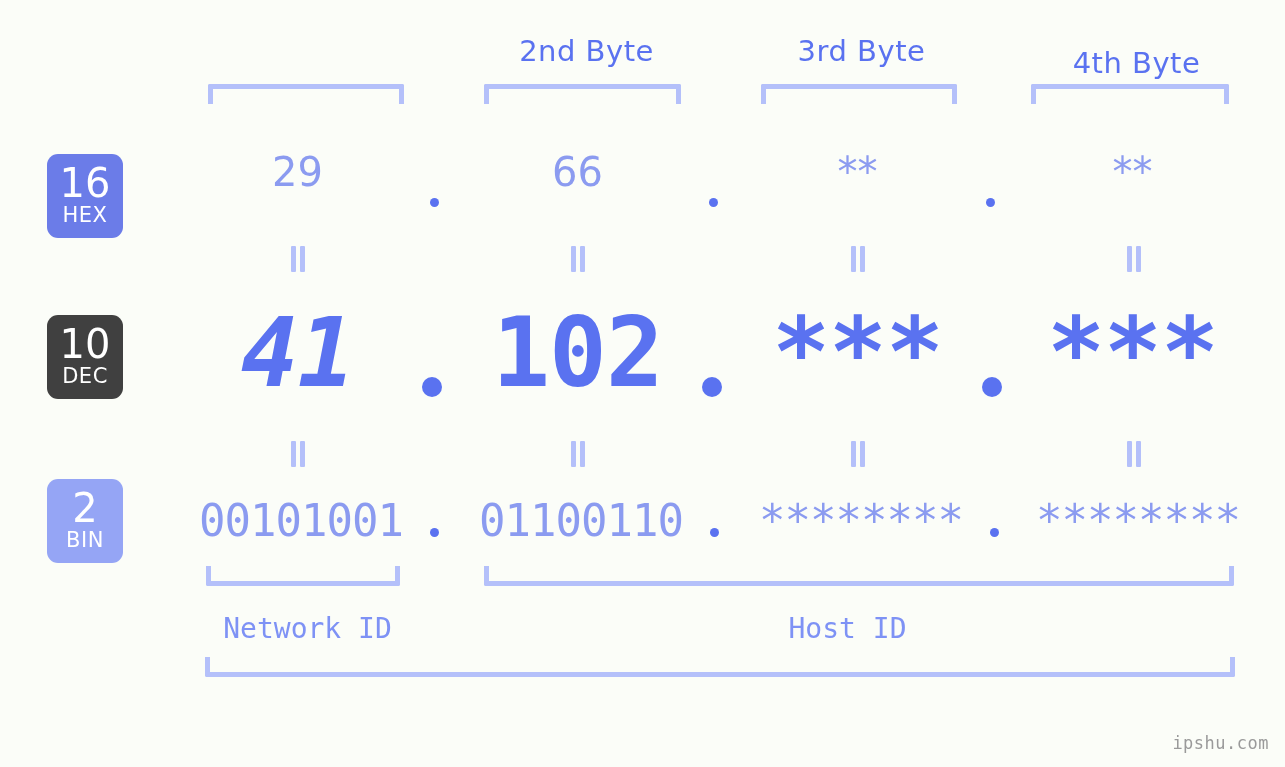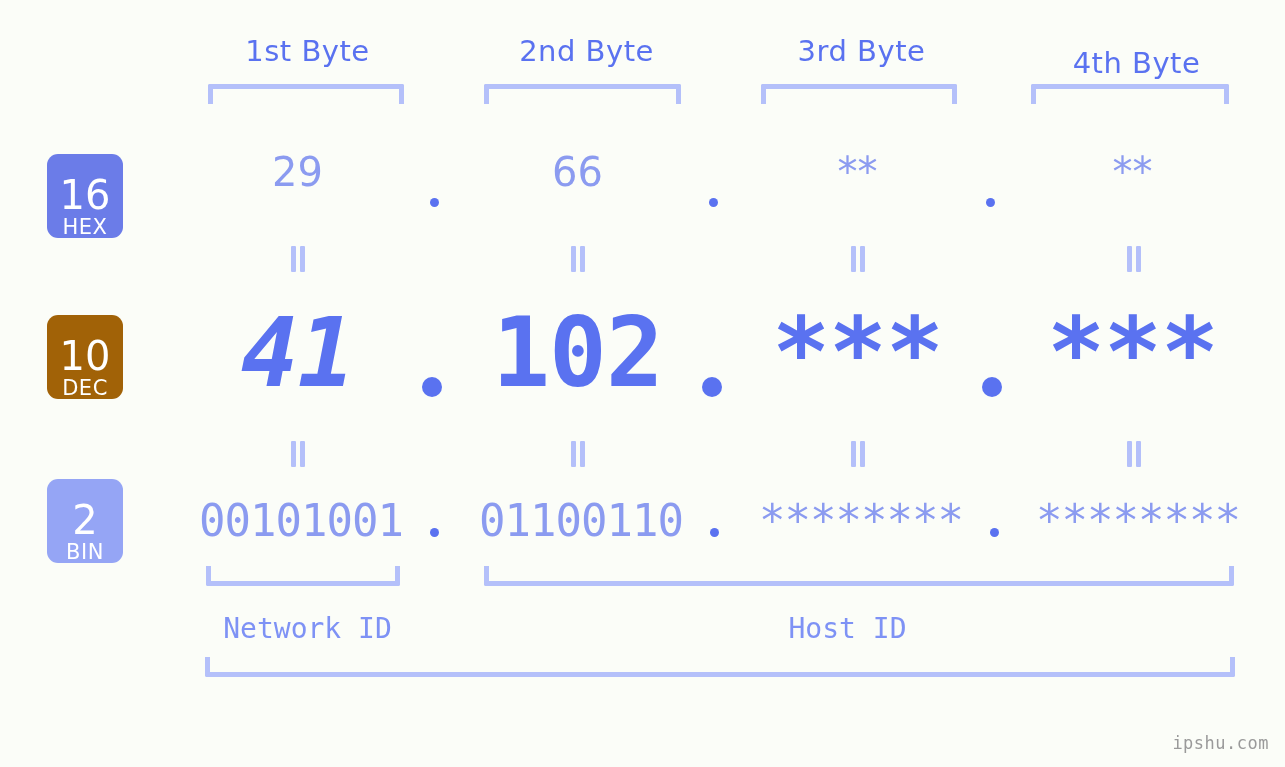--- a/index.html
+++ b/index.html
@@ -51,21 +51,21 @@
   }
 
   
   .badge {
     position: absolute;
     width: 76px;
     border-radius: 11px;
     color: #ffffff;
     text-align: center;
     box-sizing: border-box;
-    padding-top: 21px;
+    padding-top: 9px;
     line-height: 1;
   }
   .badge .num {
     display: block;
     font-size: 40px;
     font-weight: 400;
     font-family: "DejaVu Sans", sans-serif;
   }
   .badge .nm {
     display: block;
@@ -156,21 +156,20 @@
     font-family: "DejaVu Sans Mono", monospace;
     font-size: 17px;
     letter-spacing: 0.5px;
   }
 </style>
 </head>
 <body>
 
 <div id="stage">
 
-  <div class="byte-head" style="left:200px; top:34px; width:215px;">1st Byte</div>
   <div class="byte-head" style="left:479px; top:34px; width:215px;">2nd Byte</div>
   <div class="byte-head" style="left:754px; top:34px; width:215px;">3rd Byte</div>
   <div class="byte-head" style="left:1029px; top:46px; width:215px;">4th Byte</div>
 
   <div class="bracket down" style="left:208px; top:84px; width:196px;"></div>
   <div class="bracket down" style="left:484px; top:84px; width:197px;"></div>
   <div class="bracket down" style="left:761px; top:84px; width:196px;"></div>
   <div class="bracket down" style="left:1031px; top:84px; width:198px;"></div>
 
   <div class="badge" style="left:47px; top:154px; height:84px; background:#6b7ce8;">
@@ -198,21 +197,21 @@
     </div>
   <div class="equiv" style="left:848px; top:246px;">
       <i></i>
       <i></i>
     </div>
   <div class="equiv" style="left:1124px; top:246px;">
       <i></i>
       <i></i>
     </div>
 
-  <div class="badge" style="left:47px; top:315px; height:84px; background:#a16207;">
+  <div class="badge" style="left:47px; top:315px; height:84px; background:#404040;">
     <span class="num">10</span>
     <span class="nm">DEC</span>
   </div>
 
   <div class="row-dec">
     <div class="cell" style="left:190px; top:305px; width:215px;font-style:italic;">41</div>
     <div class="dot dec-dot" style="left:422px; top:377px;"></div>
     <div class="cell" style="left:470px; top:305px; width:215px;">102</div>
     <div class="dot dec-dot" style="left:702px; top:377px;"></div>
     <div class="cell" style="left:750px; top:305px; width:215px;">***</div>

